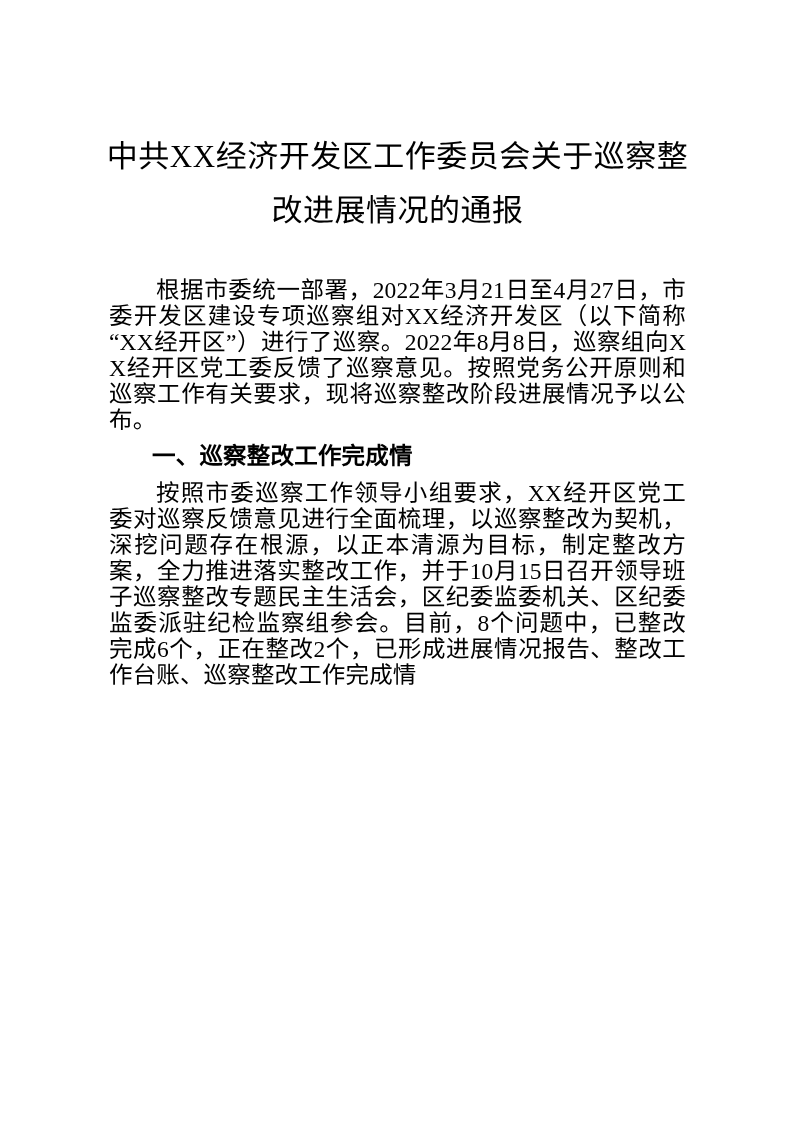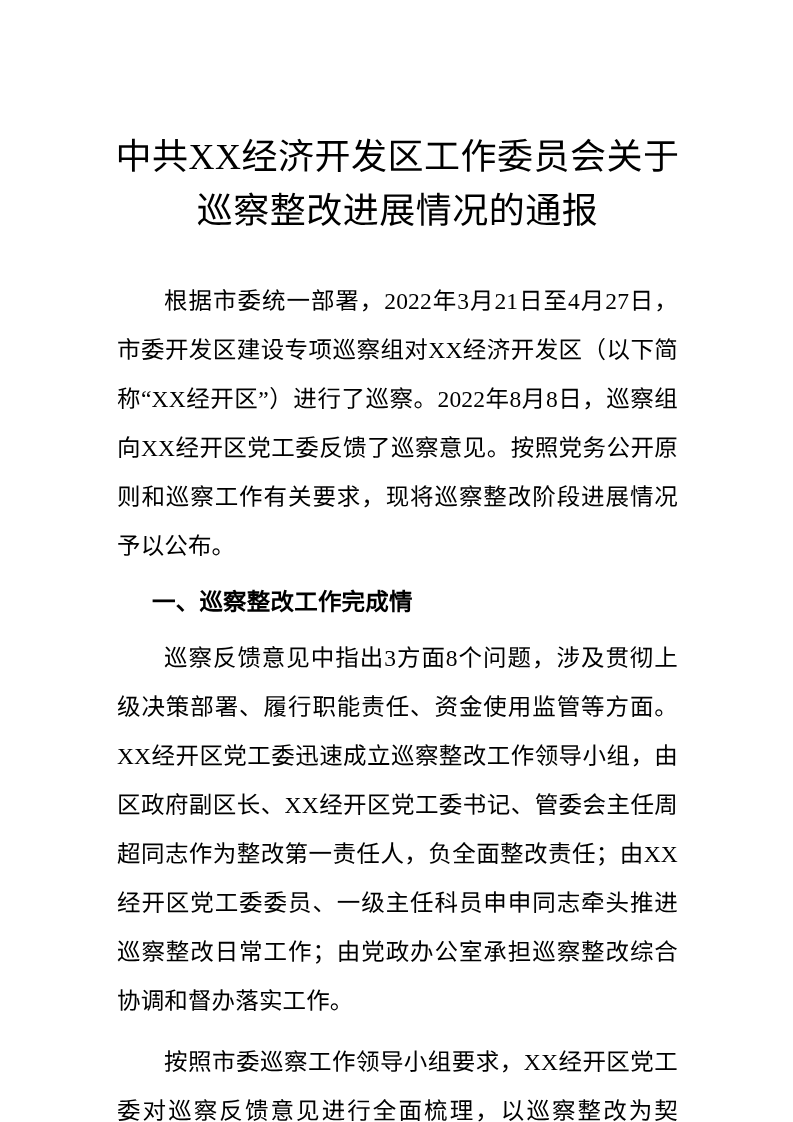--- a/index.html
+++ b/index.html
@@ -29,34 +29,34 @@
     left: 105px;
     top: 0;
     width: 585px;
   }
 
   
   .doc-title {
     margin: 0;
     padding-top: 130px;
     font-family: "Liberation Serif", "DejaVu Serif", serif;
-    font-size: 36px;
+    font-size: 31px;
     font-weight: normal;
     line-height: 54px;
     text-align: center;
     letter-spacing: 0.5px;
     word-break: break-all;
   }
 
   
   .para {
-    margin: 12px;
+    margin: 4px;
     font-family: "Liberation Serif", "DejaVu Serif", serif;
     font-size: 23.5px;
-    line-height: 49px;
+    line-height: 26px;
     text-align: justify;
     text-justify: inter-ideograph;
     text-indent: 47px;
     word-break: break-all;
     letter-spacing: 0.15px;
   }
 
   .para.first-body {
     margin-top: 39px;
   }
@@ -84,18 +84,17 @@
 
 <div class="page">
   <div class="content">
 
     <h1 class="doc-title">中共XX经济开发区工作委员会关于巡察整改进展情况的通报</h1>
 
     <p class="para first-body">根据市委统一部署，2022年3月21日至4月27日，市委开发区建设专项巡察组对XX经济开发区（以下简称“XX经开区”）进行了巡察。2022年8月8日，巡察组向XX经开区党工委反馈了巡察意见。按照党务公开原则和巡察工作有关要求，现将巡察整改阶段进展情况予以公布。</p>
 
     <p class="section-heading">一、巡察整改工作完成情</p>
 
-    <p class="para">巡察反馈意见中指出3方面8个问题，涉及贯彻上级决策部署、履行职能责任、资金使用监管等方面。XX经开区党工委迅速成立巡察整改工作领导小组，由区政府副区长、XX经开区党工委书记、管委会主任周超同志作为整改第一责任人，负全面整改责任；由XX经开区党工委委员、一级主任科员申申同志牵头推进巡察整改日常工作；由党政办公室承担巡察整改综合协调和督办落实工作。</p>
 
     <p class="para clipped">按照市委巡察工作领导小组要求，XX经开区党工委对巡察反馈意见进行全面梳理，以巡察整改为契机，深挖问题存在根源，以正本清源为目标，制定整改方案，全力推进落实整改工作，并于10月15日召开领导班子巡察整改专题民主生活会，区纪委监委机关、区纪委监委派驻纪检监察组参会。目前，8个问题中，已整改完成6个，正在整改2个，已形成进展情况报告、整改工作台账、巡察整改工作完成情</p>
 
   </div>
 </div>
 
 </body></html>

